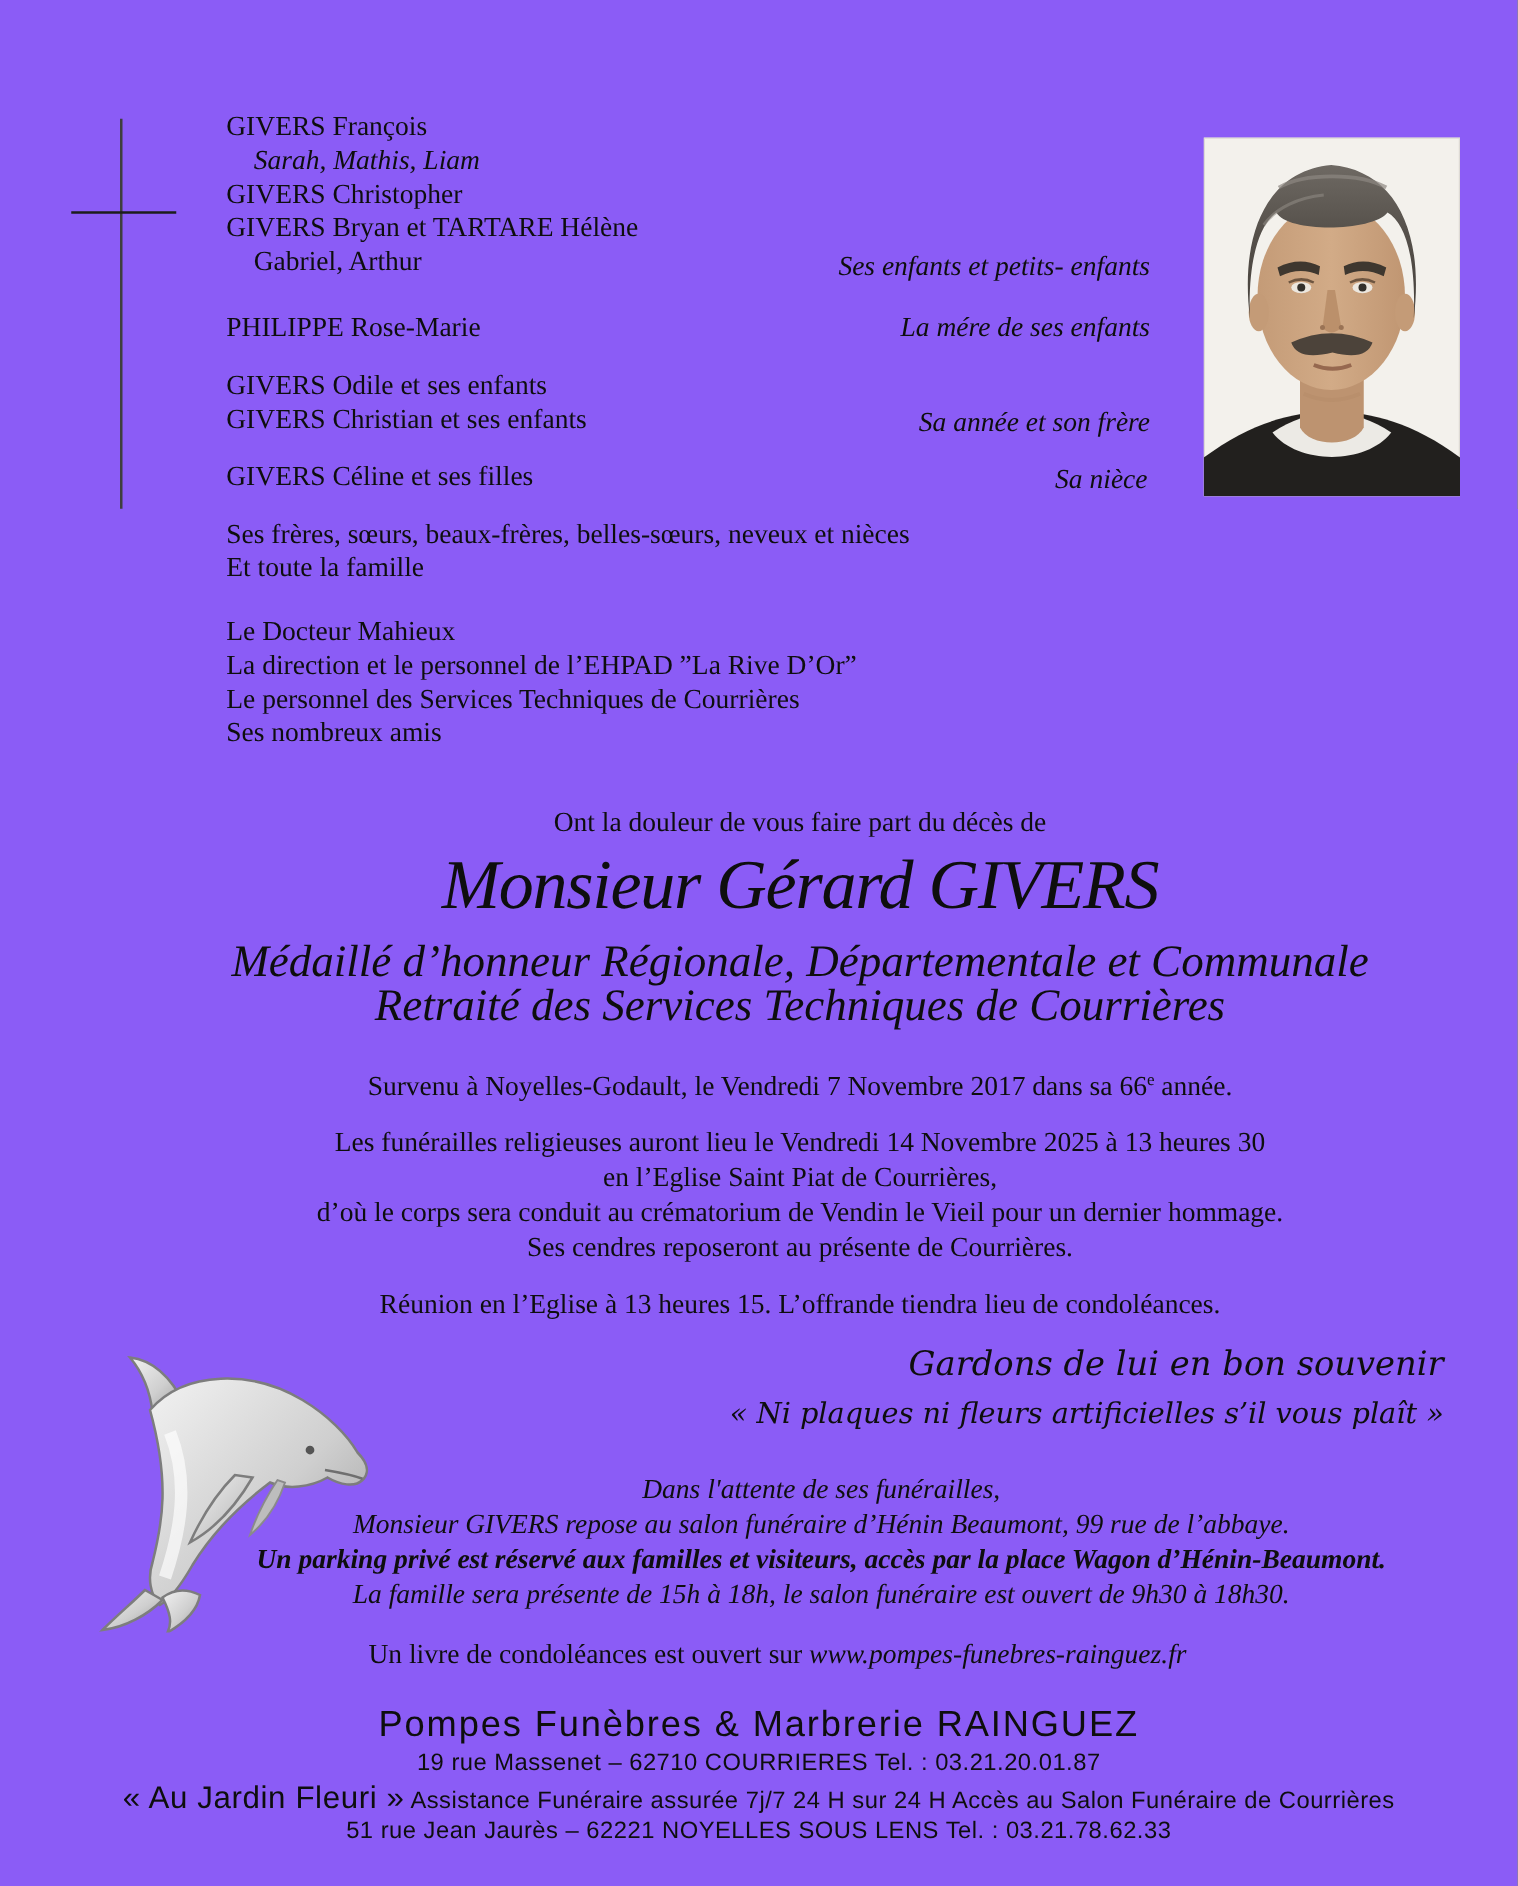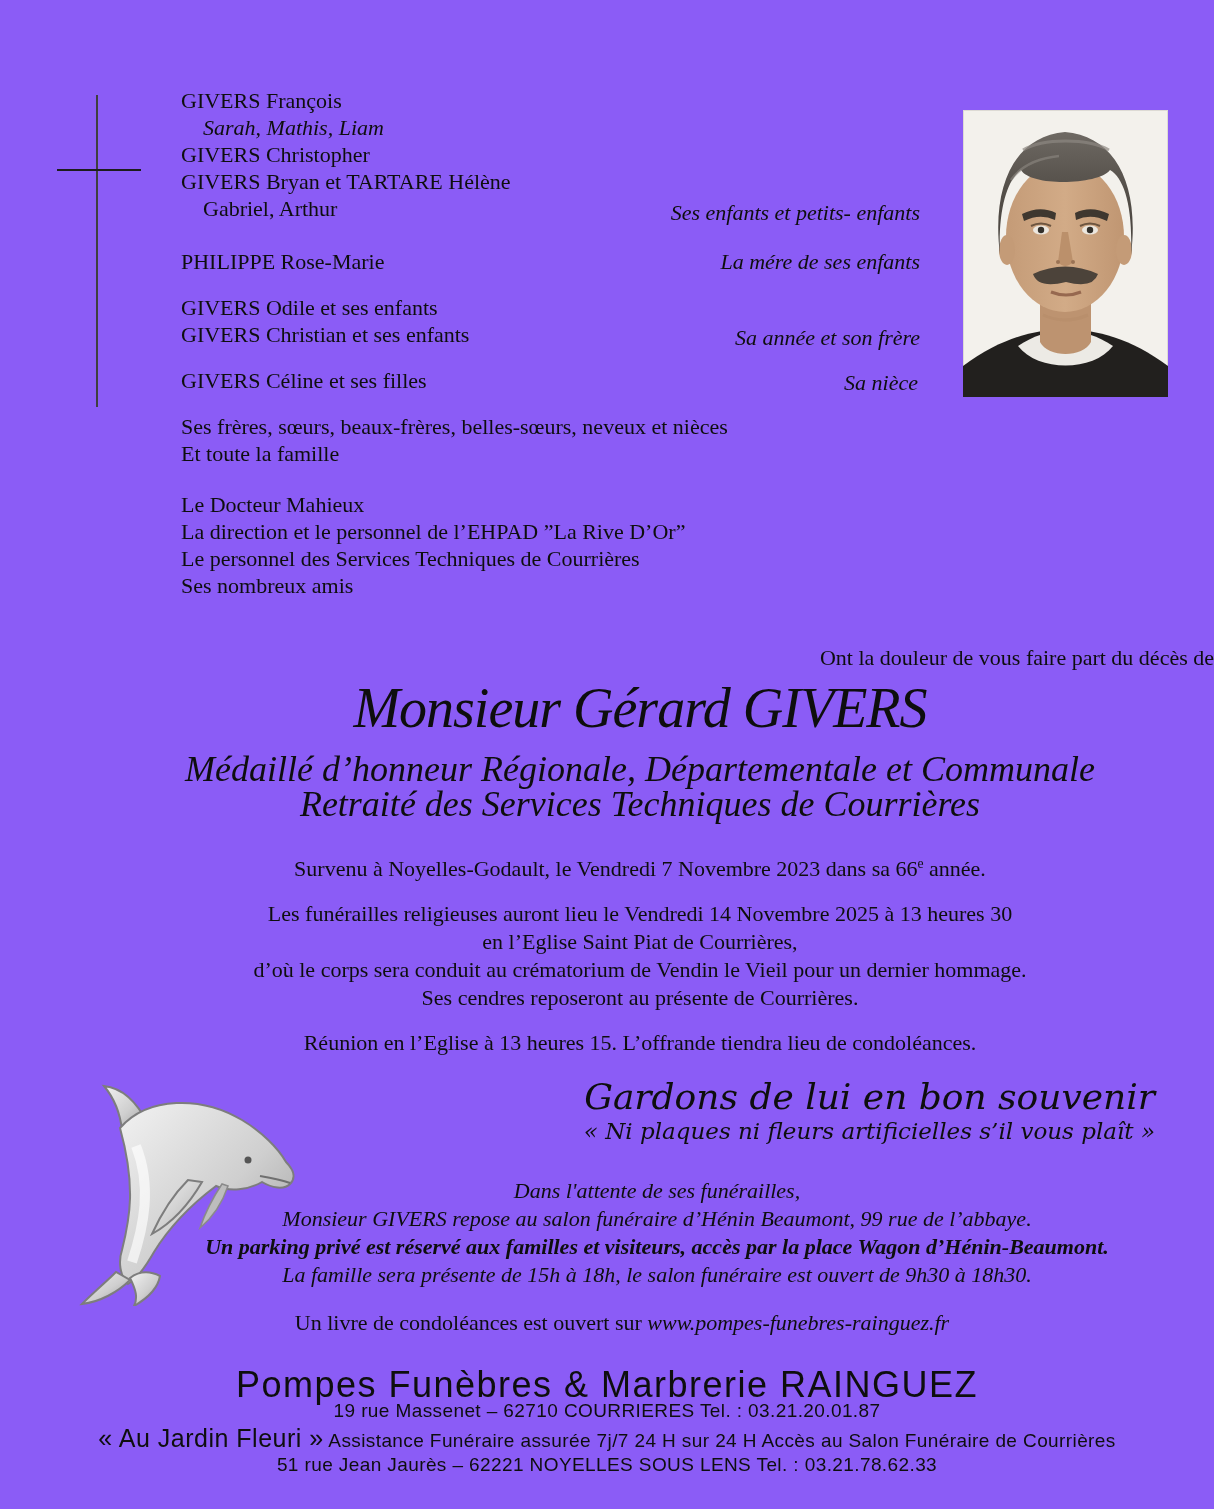--- a/index.html
+++ b/index.html
@@ -10,31 +10,31 @@
     margin:0 auto;
     overflow:hidden;
     font-family:"Liberation Serif", serif;
     color:#0e0e0e;
   }
   .line{position:absolute;white-space:pre;line-height:1.15;}
   .names{font-size:22px;}
   .italic{font-style:italic;}
   .rel{font-size:22px;font-style:italic;}
   .center-block{position:absolute;text-align:center;}
-  .intro{font-size:22px;text-align:right;}
+  .intro{font-size:22px;}
   .deceased-name{font-size:56px;font-style:italic;letter-spacing:-1px;}
   .subtitle{font-size:36px;font-style:italic;}
   .body-line{font-size:22px;}
   sup{font-size:0.62em;vertical-align:super;line-height:0;}
-  .script1{font-family:"DejaVu Serif", serif;font-style:italic;font-size:36px;}
+  .script1{font-family:"DejaVu Serif", serif;font-style:italic;font-size:27px;}
   .script2{font-family:"DejaVu Serif", serif;font-style:italic;font-size:23px;}
   .repose-line{font-size:22px;font-style:italic;}
   .repose-bold{font-weight:bold;}
   .gothic{font-family:"Liberation Sans", sans-serif;}
-  .company{font-size:36px;letter-spacing:1.5px;}
+  .company{font-size:29px;letter-spacing:1.5px;}
   .foot-small{font-size:19px;letter-spacing:0.4px;}
   .foot-brand{font-size:25px;letter-spacing:0.5px;}
   .cross-bar{position:absolute;background:#3f3f3f;}
 </style>
 </head>
 <body>
 
 <div class="sheet">
 
   <div>
@@ -114,21 +114,21 @@
   <div class="line names" style="left:181px;top:519px;">La direction et le personnel de l’EHPAD ”La Rive D’Or”</div>
   <div class="line names" style="left:181px;top:546px;">Le personnel des Services Techniques de Courrières</div>
   <div class="line names" style="left:181px;top:573px;">Ses nombreux amis</div>
 
   <div class="center-block intro" style="left:66px;top:645px;width:1148px;">Ont la douleur de vous faire part du décès de</div>
   <div class="center-block deceased-name" style="left:66px;top:676px;width:1148px;">Monsieur Gérard GIVERS</div>
   <div class="center-block subtitle" style="left:66px;top:748px;width:1148px;">Médaillé d’honneur Régionale, Départementale et Communale</div>
   <div class="center-block subtitle" style="left:66px;top:783px;width:1148px;">Retraité des Services Techniques de Courrières</div>
 
   <div class="center-block body-line" style="left:66px;top:856px;width:1148px;">
-    <span>Survenu à Noyelles-Godault, le Vendredi 7 Novembre 2023 dans sa 66</span><sup>e</sup><span> année.</span>
+    <span>Survenu à Noyelles-Godault, le Vendredi 7 Novembre 2017 dans sa 66</span><sup>e</sup><span> année.</span>
   </div>
 
   <div class="center-block body-line" style="left:66px;top:901px;width:1148px;">Les funérailles religieuses auront lieu le Vendredi 14 Novembre 2025 à 13 heures 30</div>
   <div class="center-block body-line" style="left:66px;top:929px;width:1148px;">en l’Eglise Saint Piat de Courrières,</div>
   <div class="center-block body-line" style="left:66px;top:957px;width:1148px;">d’où le corps sera conduit au crématorium de Vendin le Vieil pour un dernier hommage.</div>
   <div class="center-block body-line" style="left:66px;top:985px;width:1148px;">Ses cendres reposeront au présente de Courrières.</div>
 
   <div class="center-block body-line" style="left:66px;top:1030px;width:1148px;">Réunion en l’Eglise à 13 heures 15. L’offrande tiendra lieu de condoléances.</div>
 
   <div class="line script1" style="right:59px;top:1076px;">Gardons de lui en bon souvenir</div>

